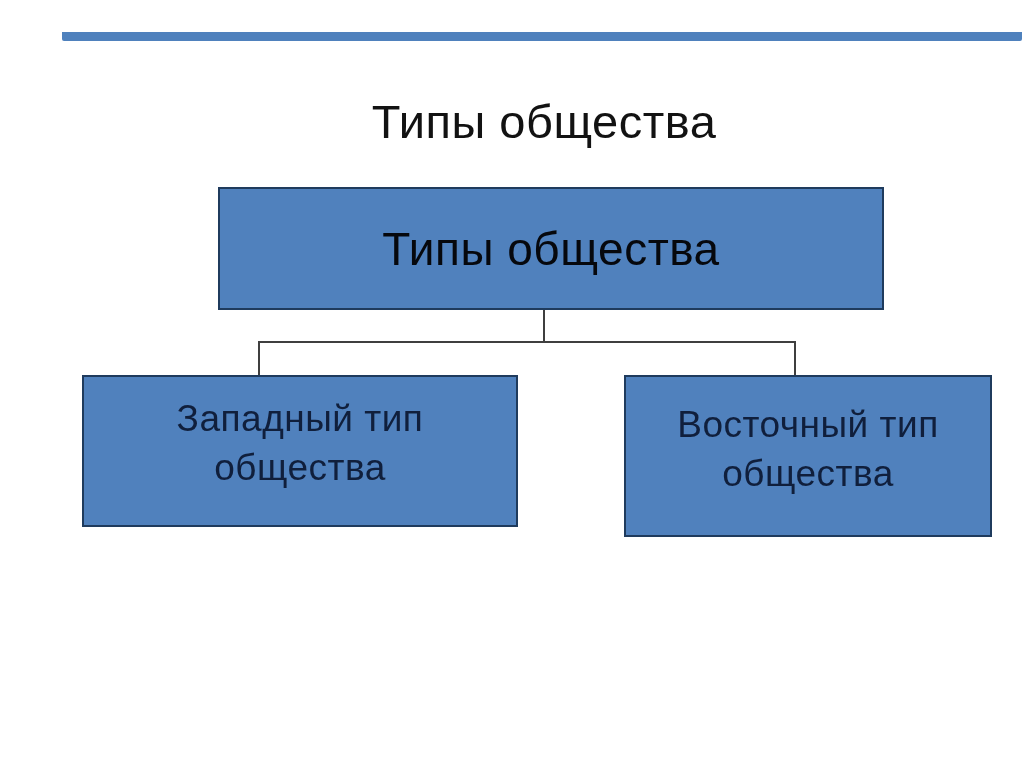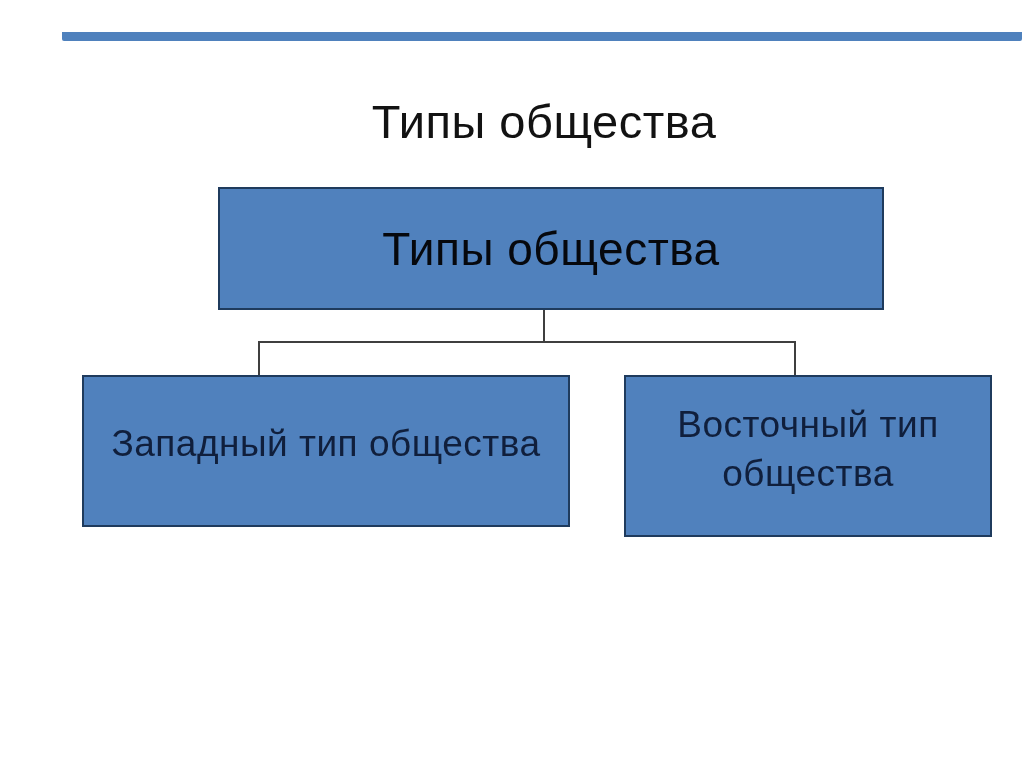--- a/index.html
+++ b/index.html
@@ -57,21 +57,21 @@
     color:var(--root-text-color);
   }
   .node-child{
     font-size:37px;
     line-height:1.32;
     letter-spacing:0.5px;
     color:var(--child-text-color);
   }
   .node-west{
     left:50px;top:343px;
-    width:488px;height:152px;
+    width:436px;height:152px;
     padding:0 18px 14px 18px;
   }
   .node-east{
     left:592px;top:343px;
     width:368px;height:162px;
     padding:0 10px 12px 10px;
   }
   .conn{
     position:absolute;
     background:var(--connector);

